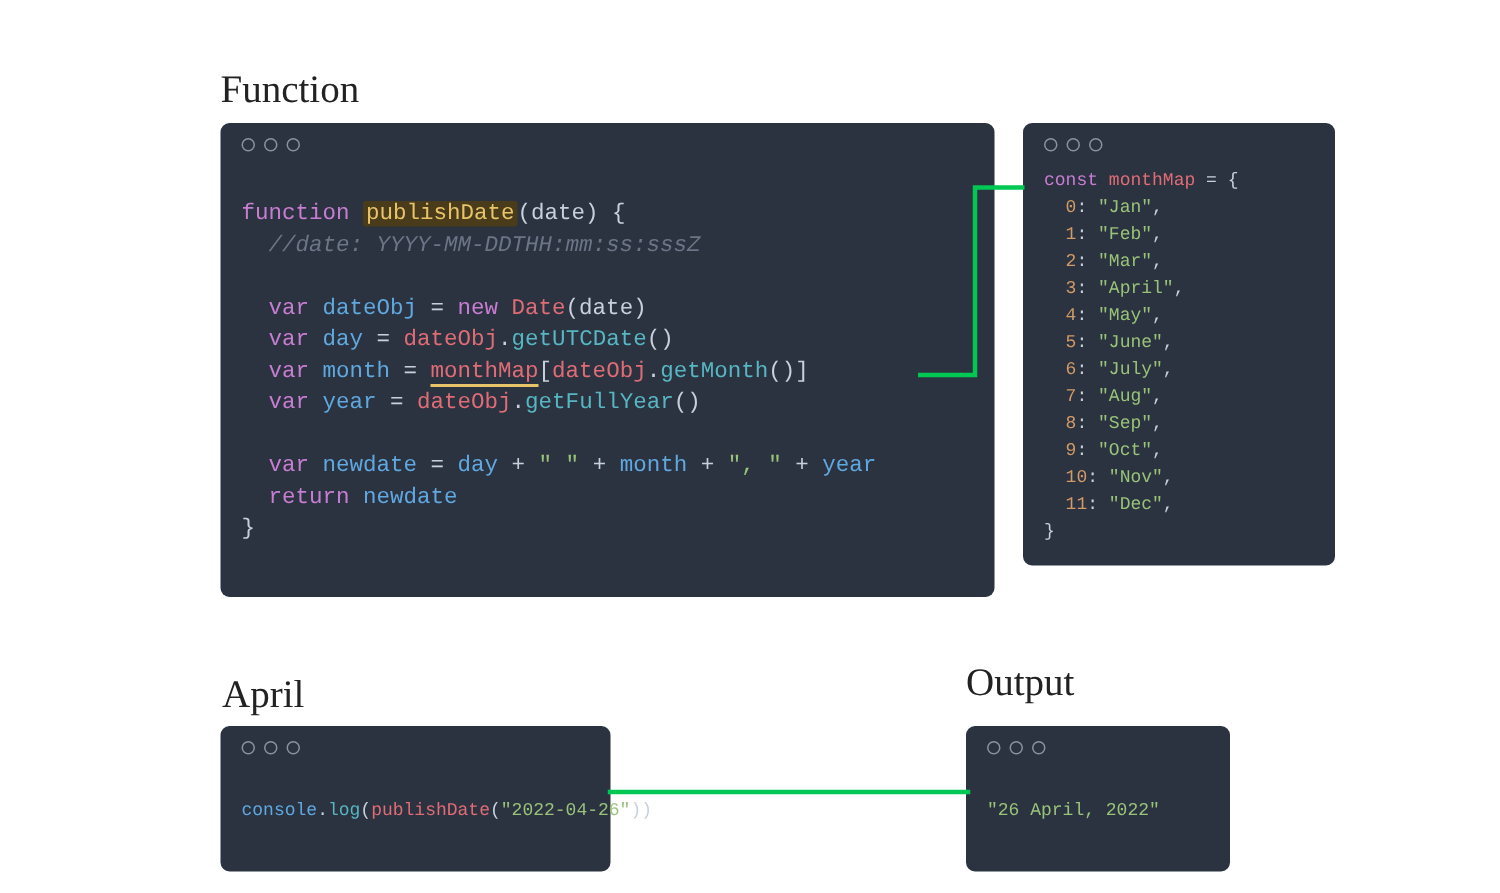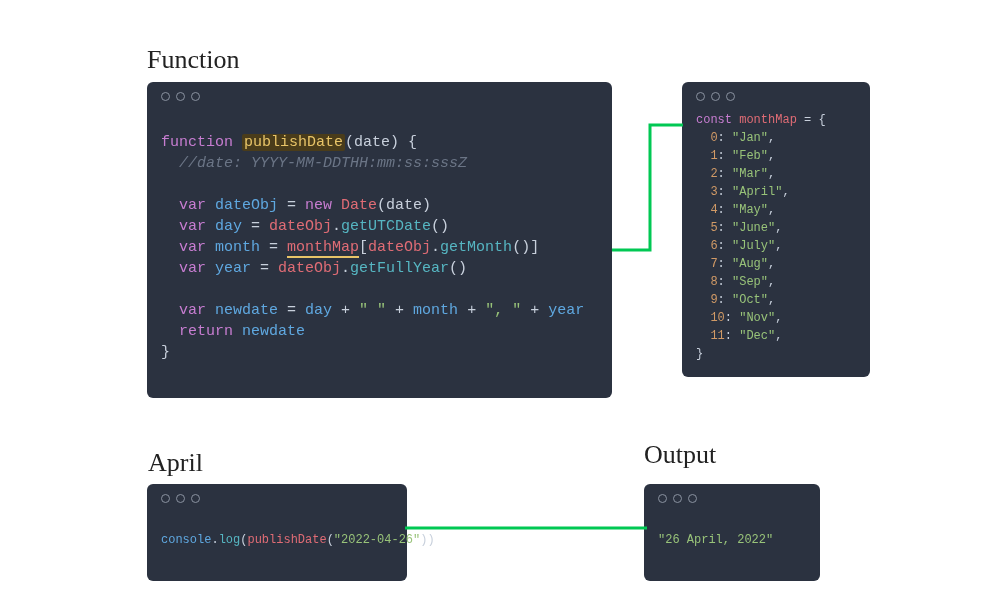--- a/index.html
+++ b/index.html
@@ -70,42 +70,42 @@
   pointer-events: none;
 }
 </style>
 </head>
 <body>
 
 <div class="heading" style="left:147px; top:45px;">Function</div>
 <div class="heading" style="left:148px; top:448px;">April</div>
 <div class="heading" style="left:644px; top:440px;">Output</div>
 
-<div class="code-window" style="left:147px; top:82px; width:465px;">
+<div class="code-window" style="left:147px; top:82px; width:516px;">
   <div class="traffic">
     <div class="dot"></div>
     <div class="dot"></div>
     <div class="dot"></div>
   </div>
   <div class="code">
 <span class="kw">function </span><span class="fn hl">publishDate</span><span class="pn">(date) {</span>
 <span class="cm">  //date: YYYY-MM-DDTHH:mm:ss:sssZ</span>
 <span></span>
 <span class="kw">  var </span><span class="vr">dateObj</span><span class="op"> = </span><span class="kw">new </span><span class="nw">Date</span><span class="pn">(date)</span>
 <span class="kw">  var </span><span class="vr">day</span><span class="op"> = </span><span class="id">dateObj</span><span class="pn">.</span><span class="mc">getUTCDate</span><span class="pn">()</span>
 <span class="kw">  var </span><span class="vr">month</span><span class="op"> = </span><span class="id ul">monthMap</span><span class="pn">[</span><span class="id">dateObj</span><span class="pn">.</span><span class="mc">getMonth</span><span class="pn">()]</span>
 <span class="kw">  var </span><span class="vr">year</span><span class="op"> = </span><span class="id">dateObj</span><span class="pn">.</span><span class="mc">getFullYear</span><span class="pn">()</span>
 <span></span>
 <span class="kw">  var </span><span class="vr">newdate</span><span class="op"> = </span><span class="vr">day</span><span class="op"> + </span><span class="st">" "</span><span class="op"> + </span><span class="vr">month</span><span class="op"> + </span><span class="st">", "</span><span class="op"> + </span><span class="vr">year</span>
 <span class="kw">  return </span><span class="vr">newdate</span>
 <span class="pn">}</span>
   </div>
 </div>
 
-<div class="code-window" style="left:682px; top:82px; width:188px;">
+<div class="code-window" style="left:682px; top:82px; width:208px;">
   <div class="traffic">
     <div class="dot"></div>
     <div class="dot"></div>
     <div class="dot"></div>
   </div>
   <div class="code-sm" id="monthmap-content"><span class="kw">const </span><span class="id">monthMap</span><span class="op"> = {</span>
   <span class="nm">0</span><span class="pn">: </span><span class="st">"Jan"</span><span class="pn">,</span>
   <span class="nm">1</span><span class="pn">: </span><span class="st">"Feb"</span><span class="pn">,</span>
   <span class="nm">2</span><span class="pn">: </span><span class="st">"Mar"</span><span class="pn">,</span>
   <span class="nm">3</span><span class="pn">: </span><span class="st">"April"</span><span class="pn">,</span>

